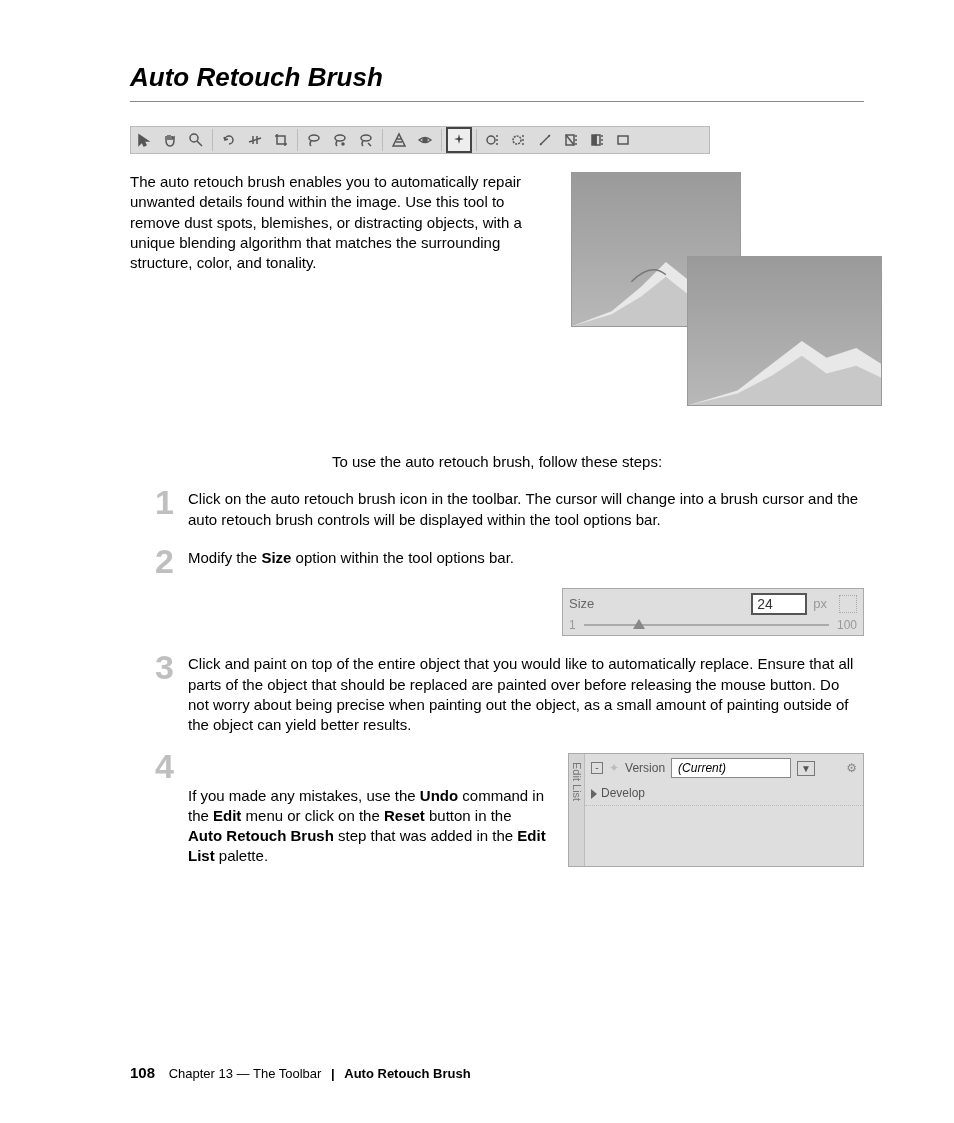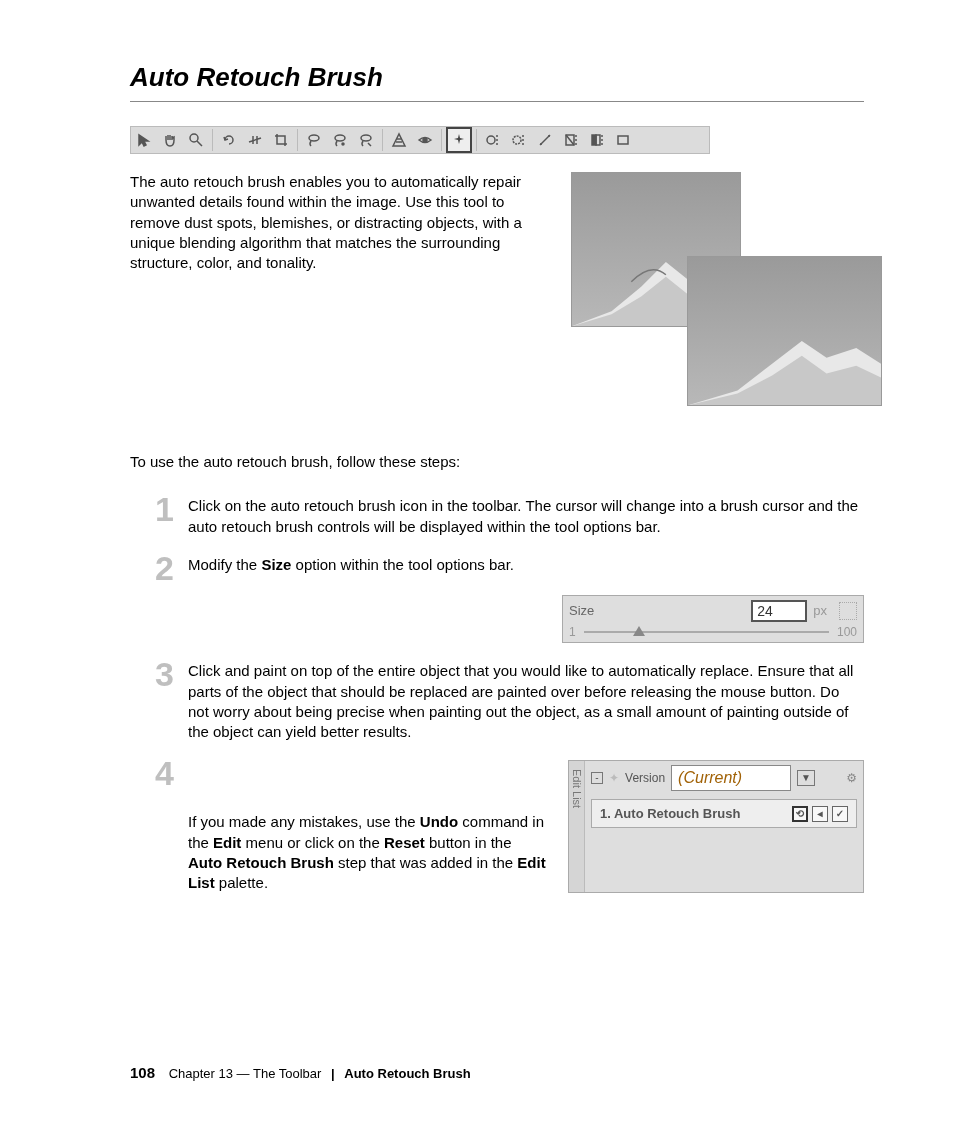--- a/index.html
+++ b/index.html
@@ -56,21 +56,21 @@
     position: absolute; background: linear-gradient(#9a9a9a,#b8b8b8);
     overflow: hidden; border: 1px solid #999;
   }
   .mountain.m1 { width: 170px; height: 155px; top: 0; left: 0; }
   .mountain.m2 { width: 195px; height: 150px; top: 84px; left: 116px; }
   .peak {
     position: absolute; bottom: 0; left: 0; right: 0;
   }
   .peak svg { display: block; width: 100%; height: auto; }
 
-  .followup { margin-top: 40px; margin-bottom: 24px; }
+  .followup { margin-top: 40px; margin-bottom: 17px; text-align: center; }
 
   
   .step { display: flex; gap: 14px; margin-bottom: 18px; margin-left: 20px; }
   .step-num {
     font-size: 34px; font-weight: 700; color: #bfbfbf; line-height: 1;
     min-width: 24px; text-align: right; margin-top: -4px;
   }
   .step-body { flex: 1; }
   .step-body b { font-weight: 700; }
 
@@ -95,21 +95,21 @@
   }
 
   
   .step4-row { display: flex; gap: 20px; align-items: flex-end; }
   .editlist-panel {
     width: 318px; border: 1px solid #aaa; background: #dedede;
     font-size: 12px; color: #555; margin-left: auto;
   }
   .el-row { display: flex; align-items: center; padding: 3px 6px; border-bottom: 1px dotted #bbb; }
   .el-head { display:flex; align-items:center; padding:4px 6px; gap:6px; }
-  .vbox { border:1px solid #888; background:#fff; padding:1px 6px; font-style:italic; color:#a16207; min-width:120px; font-size:16px; }
+  .vbox { border:1px solid #888; background:#fff; padding:1px 6px; font-style:italic; color:#000000; min-width:120px; font-size:12px; }
   .gear { margin-left:auto; color:#888; }
   .tri { display:inline-block; width:0;height:0; border-top:5px solid transparent;border-bottom:5px solid transparent;border-left:6px solid #666; margin-right:4px;}
   .tri.down { border-left:5px solid transparent;border-right:5px solid transparent;border-top:6px solid #666; border-bottom:none; width:0;height:0;}
   .el-step {
     background:#eee; margin:4px 6px; padding:5px 8px; border:1px solid #aaa;
     font-weight:700; font-size:13px; display:flex; align-items:center;
   }
   .el-step .icons { margin-left:auto; display:flex; gap:4px; }
   .el-step .ibox { width:16px;height:16px;border:1px solid #666;background:#f8f8f8; font-size:10px; display:flex;align-items:center;justify-content:center;}
   .el-step .ibox.hl { border:2px solid #333; }
@@ -337,28 +337,24 @@
             </div>
           <div class="el-main">
             <div class="el-head">
               <span style="width:12px;height:12px;border:1px solid #777;font-size:10px;line-height:10px;text-align:center;color:#555;">-</span>
               <span style="color:#bbb">✦</span>
               <span>Version</span>
               <div class="vbox">(Current)</div>
               <span style="border:1px solid #777;padding:0 3px;font-size:10px;">▼</span>
               <span class="gear">⚙</span>
             </div>
-            <div class="el-step">
-              <span>1. Auto Retouch Brush</span>
-              <div class="icons">
-                <div class="ibox hl">⟲</div>
-                <div class="ibox">◂</div>
-                <div class="ibox">✓</div>
+            <div class="el-row">
+                <span class="tri"></span>
+                <span>Develop</span>
               </div>
-            </div>
             <div class="el-empty"></div>
           </div>
         </div>
       </div>
     </div>
   </div>
 </div>
 
 <div class="footer">
   <span class="pg">108</span>

